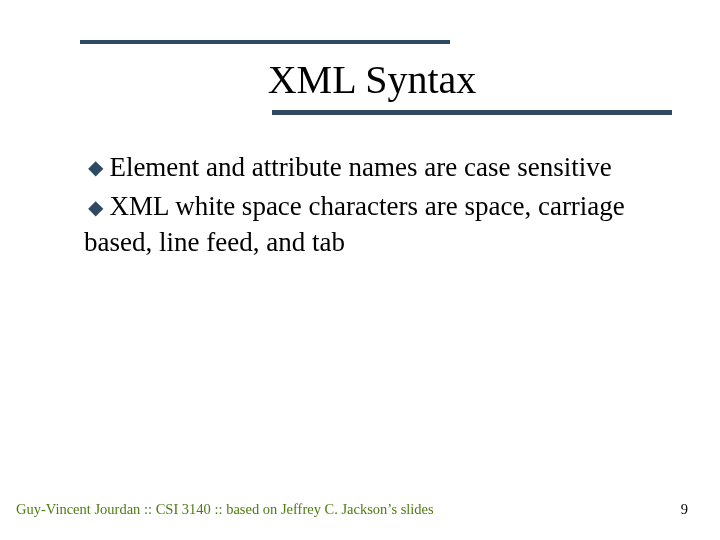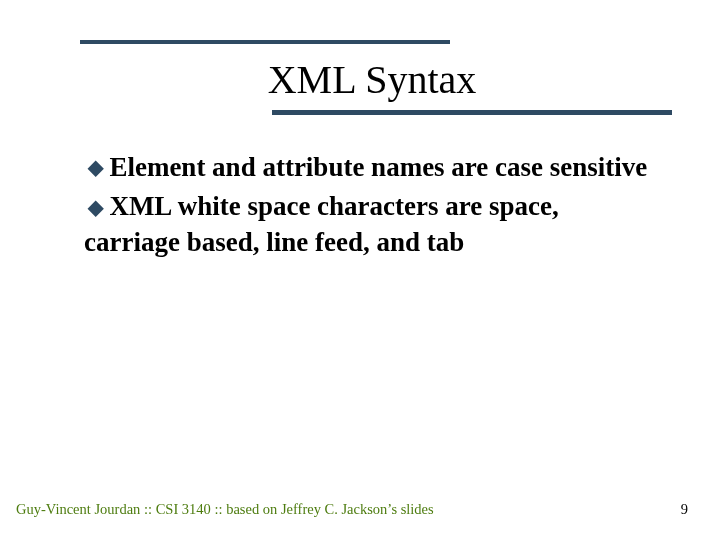--- a/index.html
+++ b/index.html
@@ -35,21 +35,20 @@
     left: 260px;
     width: 400px;
     height: 5px;
     background: #2e4a63;
   }
   .body-area {
     position: absolute;
     top: 135px;
     left: 68px;
     right: 68px;
-    font-weight: bold;
   }
   .bullet-line {
     font-size: 27px;
     line-height: 1.25;
     color: #000;
     margin-bottom: 0;
   }
   .bullet-diamond {
     color: #2e4a63;
     font-size: 20px;

